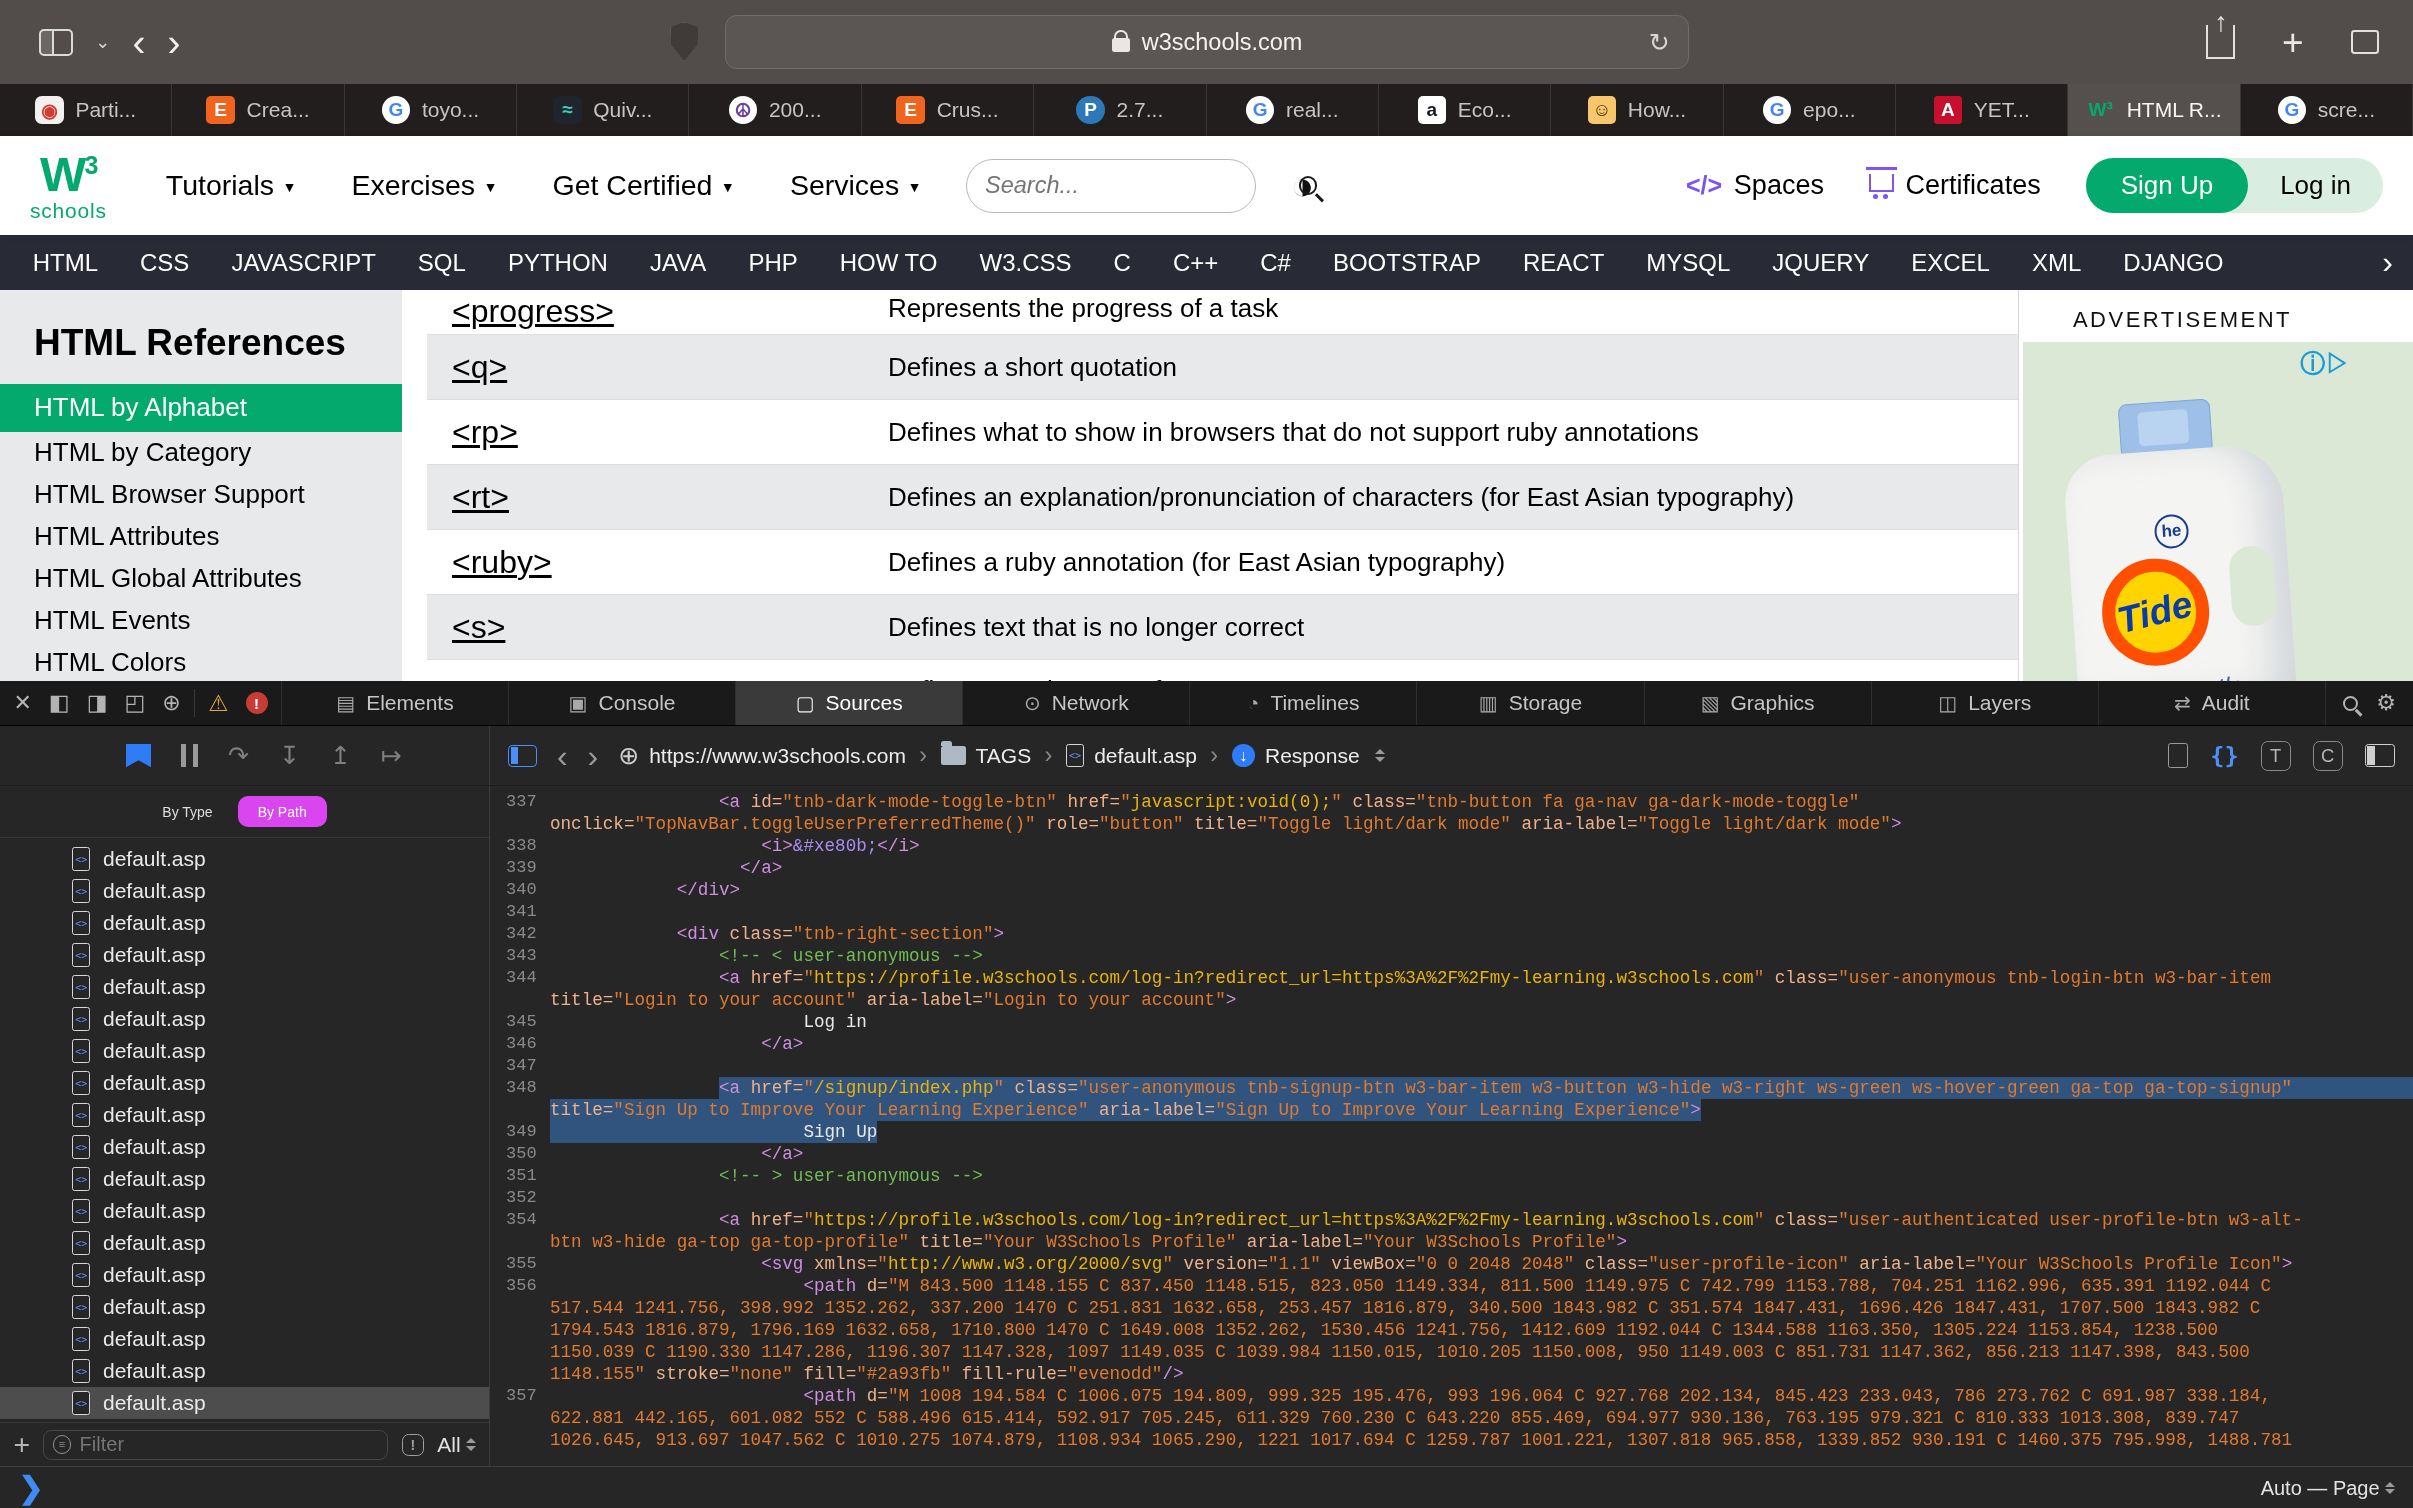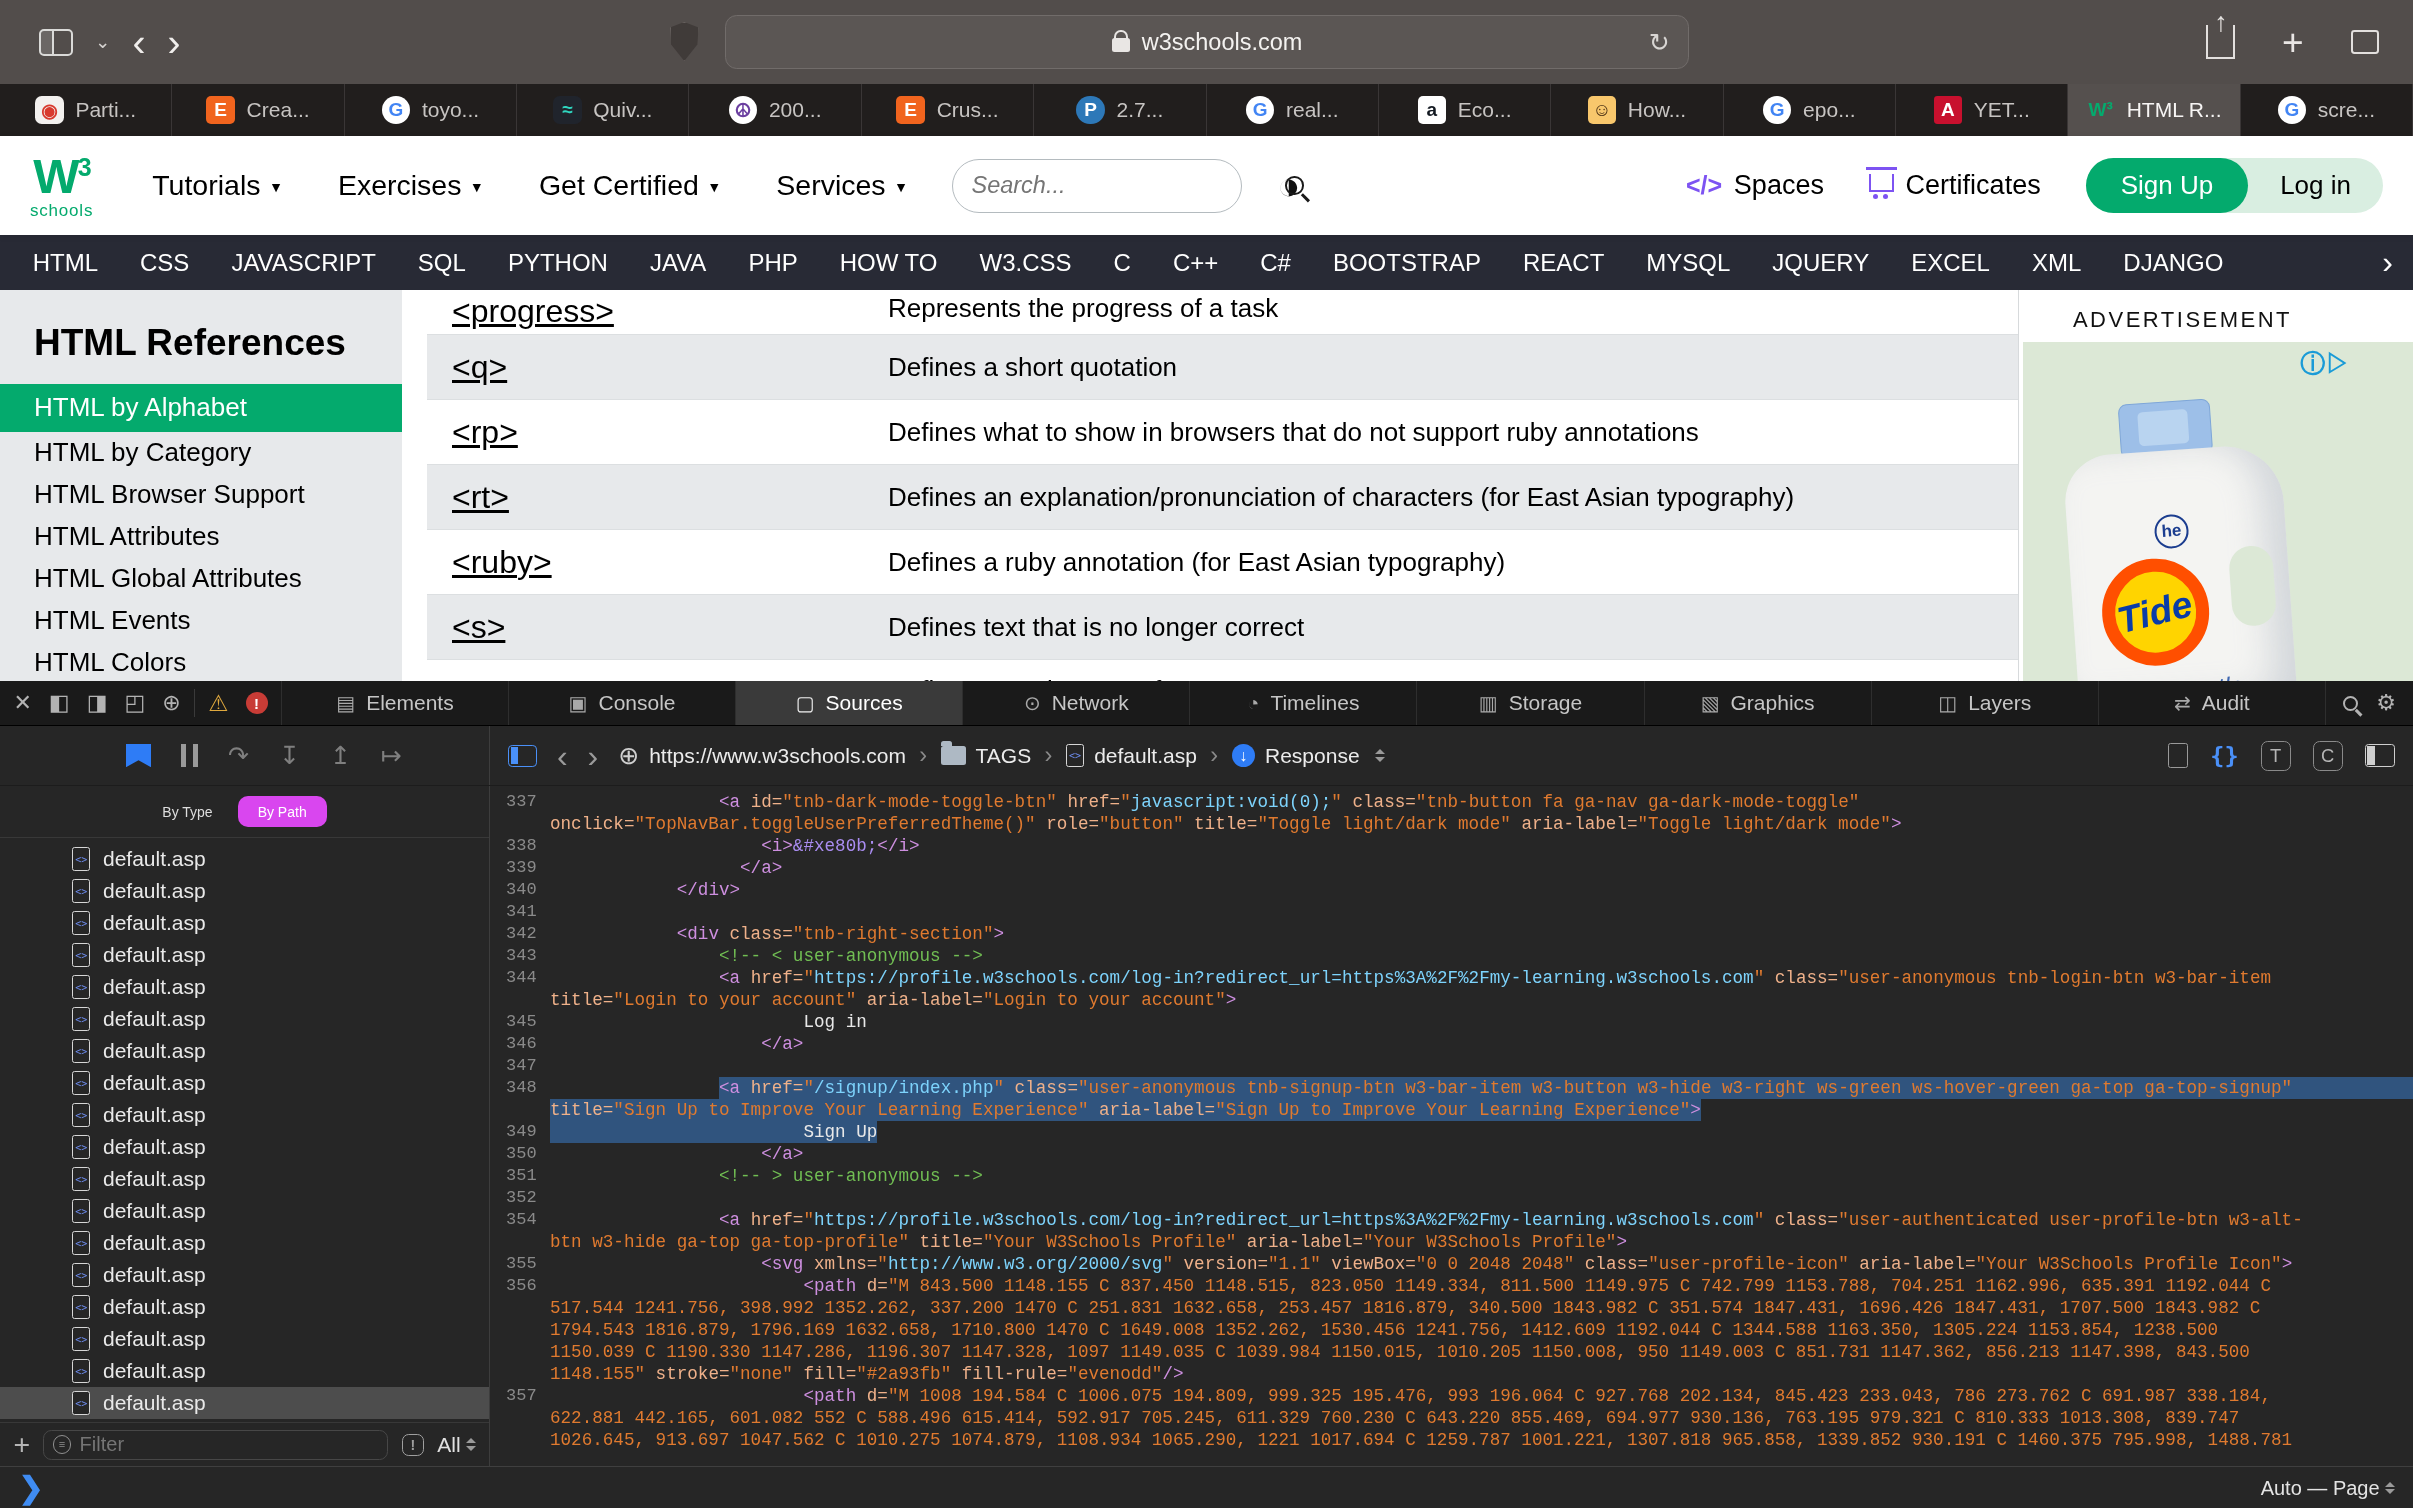--- a/index.html
+++ b/index.html
@@ -29,21 +29,21 @@
   .tabstrip{height:52px;background:#211e1d;display:flex;}
   .btab{flex:1;display:flex;align-items:center;justify-content:center;gap:11.7px;border-right:0.8px solid #3a3636;font-size:21px;color:#c7c4c2;overflow:hidden;white-space:nowrap;}
   .btab.active{background:#55504e;color:#f7f5f4;}
   .tabicon{width:28.5px;height:28.5px;display:inline-flex;align-items:center;justify-content:center;font-weight:bold;font-size:19px;flex:none;}
 
   
   .w3header{height:99px;background:#fff;display:flex;align-items:center;padding:0 30px;position:relative;z-index:3;box-shadow:0 1.7px 6.7px rgba(0,0,0,.10);}
   .w3logo{display:flex;flex-direction:column;align-items:center;line-height:1;margin-right:59px;}
   .w3logo .wmark{font-size:49px;font-weight:bold;color:#04AA6D;letter-spacing:-1.7px;}
   .w3logo .wmark sup{font-size:25px;}
-  .w3logo .schools{font-size:17px;color:#04AA6D;margin-top:1.7px;letter-spacing:0.8px;}
+  .w3logo .schools{font-size:21px;color:#04AA6D;margin-top:1.7px;letter-spacing:0.8px;}
   .hmenu{display:flex;align-items:center;gap:55px;}
   .hmenu .mitem{font-size:28.5px;color:#000;display:flex;align-items:center;gap:8.4px;}
   .hmenu .mitem .dd{font-size:14.2px;margin-top:3.4px;}
   .searchpill{margin-left:44px;width:290px;height:54px;border:1.7px solid #b4bbbf;border-radius:34px;display:flex;align-items:center;padding:0 18.4px;}
   .searchpill input{border:none;outline:none;flex:1;font-size:23.5px;font-style:italic;color:#555;background:transparent;font-family:"Liberation Sans",sans-serif;}
   .mag{width:18.4px;height:18.4px;border:2.5px solid #1a1a1a;border-radius:50%;position:relative;flex:none;}
   .mag::after{content:"";position:absolute;width:2.5px;height:10px;background:#1a1a1a;left:17px;top:15px;transform:rotate(-45deg);}
   .darkmode{font-size:39px;color:#111;margin-left:35px;}
   .hright{margin-left:auto;display:flex;align-items:center;gap:45px;}
   .hlink{display:flex;align-items:center;gap:11.7px;font-size:27px;color:#000;}
@@ -150,21 +150,21 @@
   .excl{width:22px;height:22px;border:1.7px solid #9f9f9f;border-radius:6.7px;color:#9f9f9f;font-size:14.2px;display:flex;align-items:center;justify-content:center;font-weight:bold;}
   .alllbl{font-size:21px;color:#e0e0e0;display:flex;align-items:center;}
 
   .dt-code{flex:1;overflow:hidden;font-family:Liberation Mono, monospace;font-size:17.6px;line-height:22px;padding-top:5px;}
   .crow{display:flex;height:22px;}
   .ln{width:60px;flex:none;text-align:right;padding-right:13.4px;color:#8a8a8a;font-size:17px;}
   .ct{flex:1;display:flex;white-space:pre;overflow:hidden;}
   .ct span{white-space:pre;}
   .band{background:#30547E;display:inline-flex;white-space:pre;}
   .band.grow{flex:1;}
-  .sy-t{color:#CE8FE0;} .sy-a{color:#EFB18A;} .sy-v{color:#E07A2F;} .sy-u{color:#7dd3fc;} .sy-c{color:#71BE53;} .sy-p{color:#E8E8E8;} .sy-e{color:#A98CF0;}
+  .sy-t{color:#CE8FE0;} .sy-a{color:#EFB18A;} .sy-v{color:#E07A2F;} .sy-u{color:#eab308;} .sy-c{color:#71BE53;} .sy-p{color:#E8E8E8;} .sy-e{color:#A98CF0;}
 
   .dt-status{height:43px;flex:none;border-top:0.8px solid #3f3f3f;display:flex;align-items:center;padding:0 18.4px;background:#262626;}
   .bluechev{color:#3f8cf3;font-size:30px;font-weight:bold;line-height:1;}
   .statright{margin-left:auto;display:flex;align-items:center;font-size:20px;color:#e3e3e3;}
 </style>
 </head>
 <body>
 
 <div class="screen">
 

